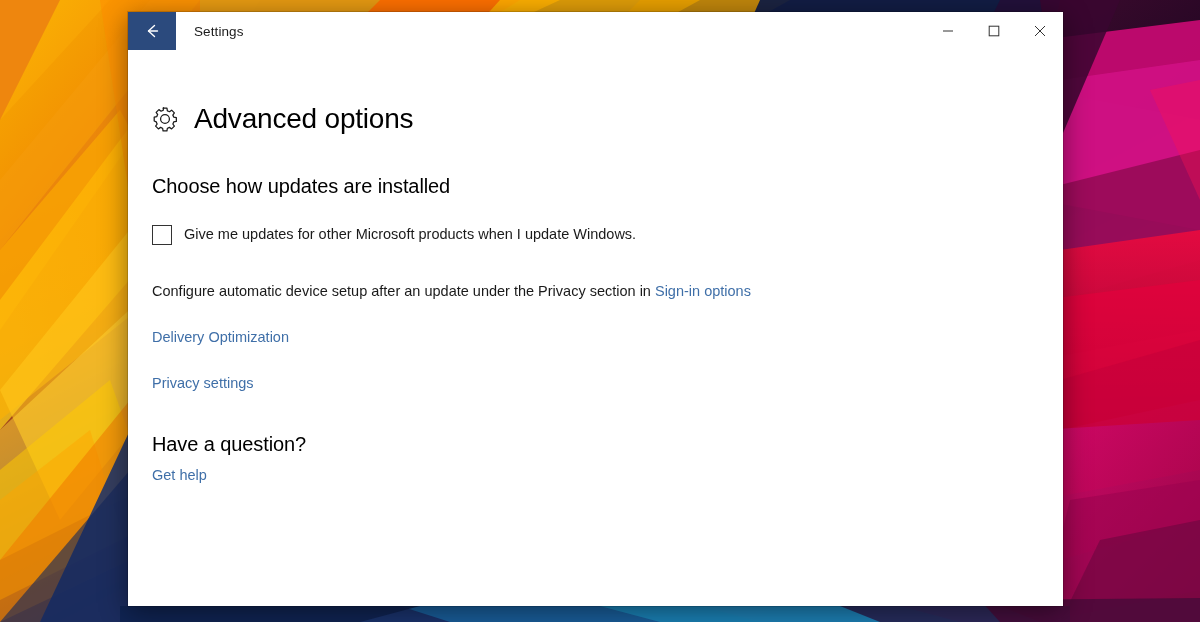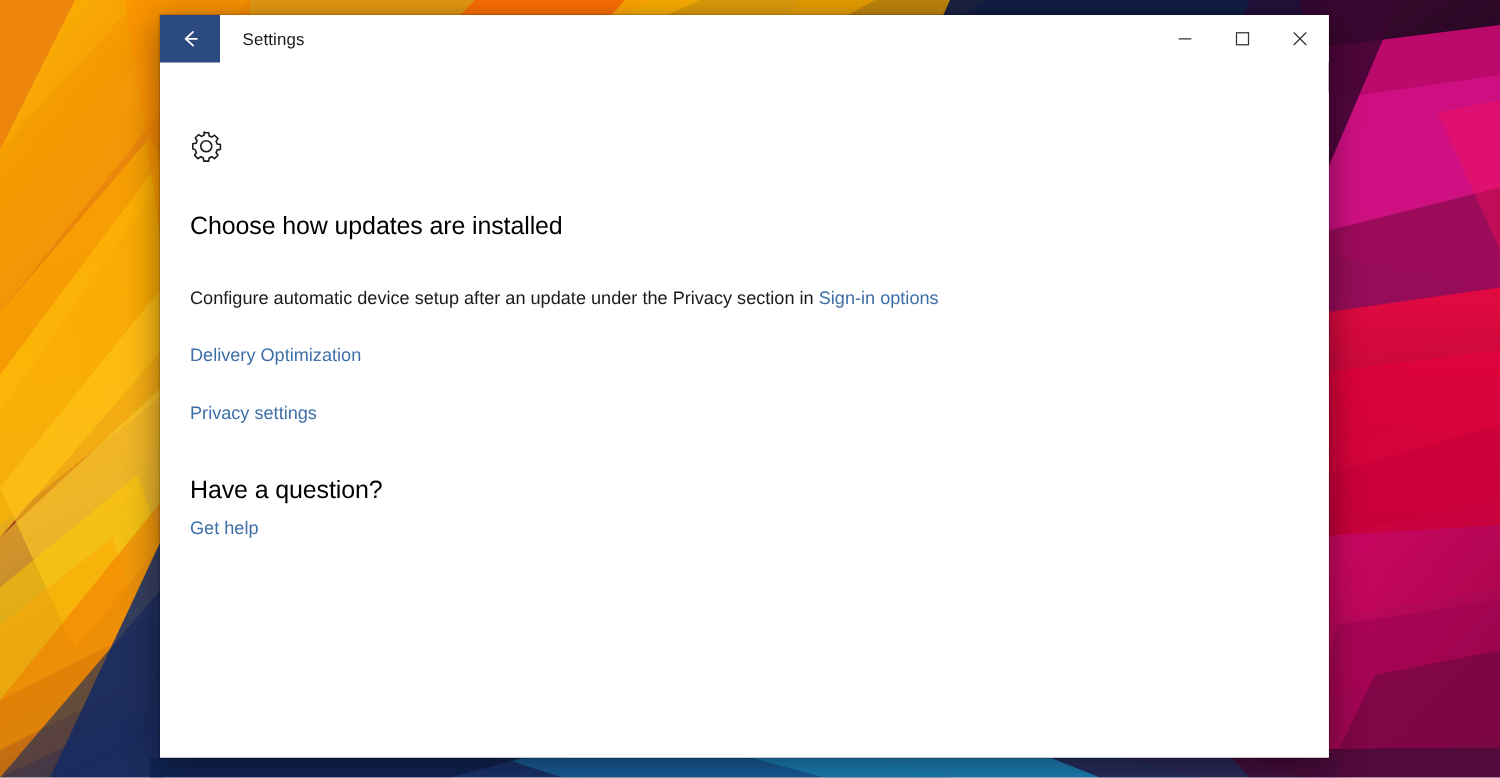--- a/index.html
+++ b/index.html
@@ -313,24 +313,29 @@
     <div id="content">
       <div class="inner">
 
         <div id="page-header">
           <span id="gear-icon">
             <svg width="26" height="26" viewBox="0 0 26 26" fill="none">
               <path d="M13 8.6a4.4 4.4 0 1 0 0 8.8 4.4 4.4 0 0 0 0-8.8Z" stroke="#1a1a1a" stroke-width="1.25"></path>
               <path d="M11.05 2.2h3.9l.42 2.62c.74.2 1.44.5 2.08.88l2.17-1.54 2.76 2.76-1.54 2.17c.38.64.68 1.34.88 2.08l2.62.42v3.9l-2.62.42a8.6 8.6 0 0 1-.88 2.08l1.54 2.17-2.76 2.76-2.17-1.54c-.64.38-1.34.68-2.08.88l-.42 2.62h-3.9l-.42-2.62a8.6 8.6 0 0 1-2.08-.88l-2.17 1.54-2.76-2.76 1.54-2.17a8.6 8.6 0 0 1-.88-2.08L2.2 14.95v-3.9l2.62-.42c.2-.74.5-1.44.88-2.08L4.16 6.38l2.76-2.76 2.17 1.54c.64-.38 1.34-.68 2.08-.88l.42-2.62Z" stroke="#1a1a1a" stroke-width="1.25" stroke-linejoin="round"></path>
             </svg>
           </span>
+          <h1 id="page-title">Advanced options</h1>
         </div>
 
         <h2 id="section-heading">Choose how updates are installed</h2>
 
+        <div class="check-row">
+          <span class="checkbox"></span>
+          <span class="check-label">Give me updates for other Microsoft products when I update Windows.</span>
+        </div>
 
         <p class="body-text">
           <span>Configure automatic device setup after an update under the Privacy section in </span><a class="link">Sign-in options</a>
         </p>
 
 
         <p class="link-row">
           <a class="link">Delivery Optimization</a>
         </p>
 

